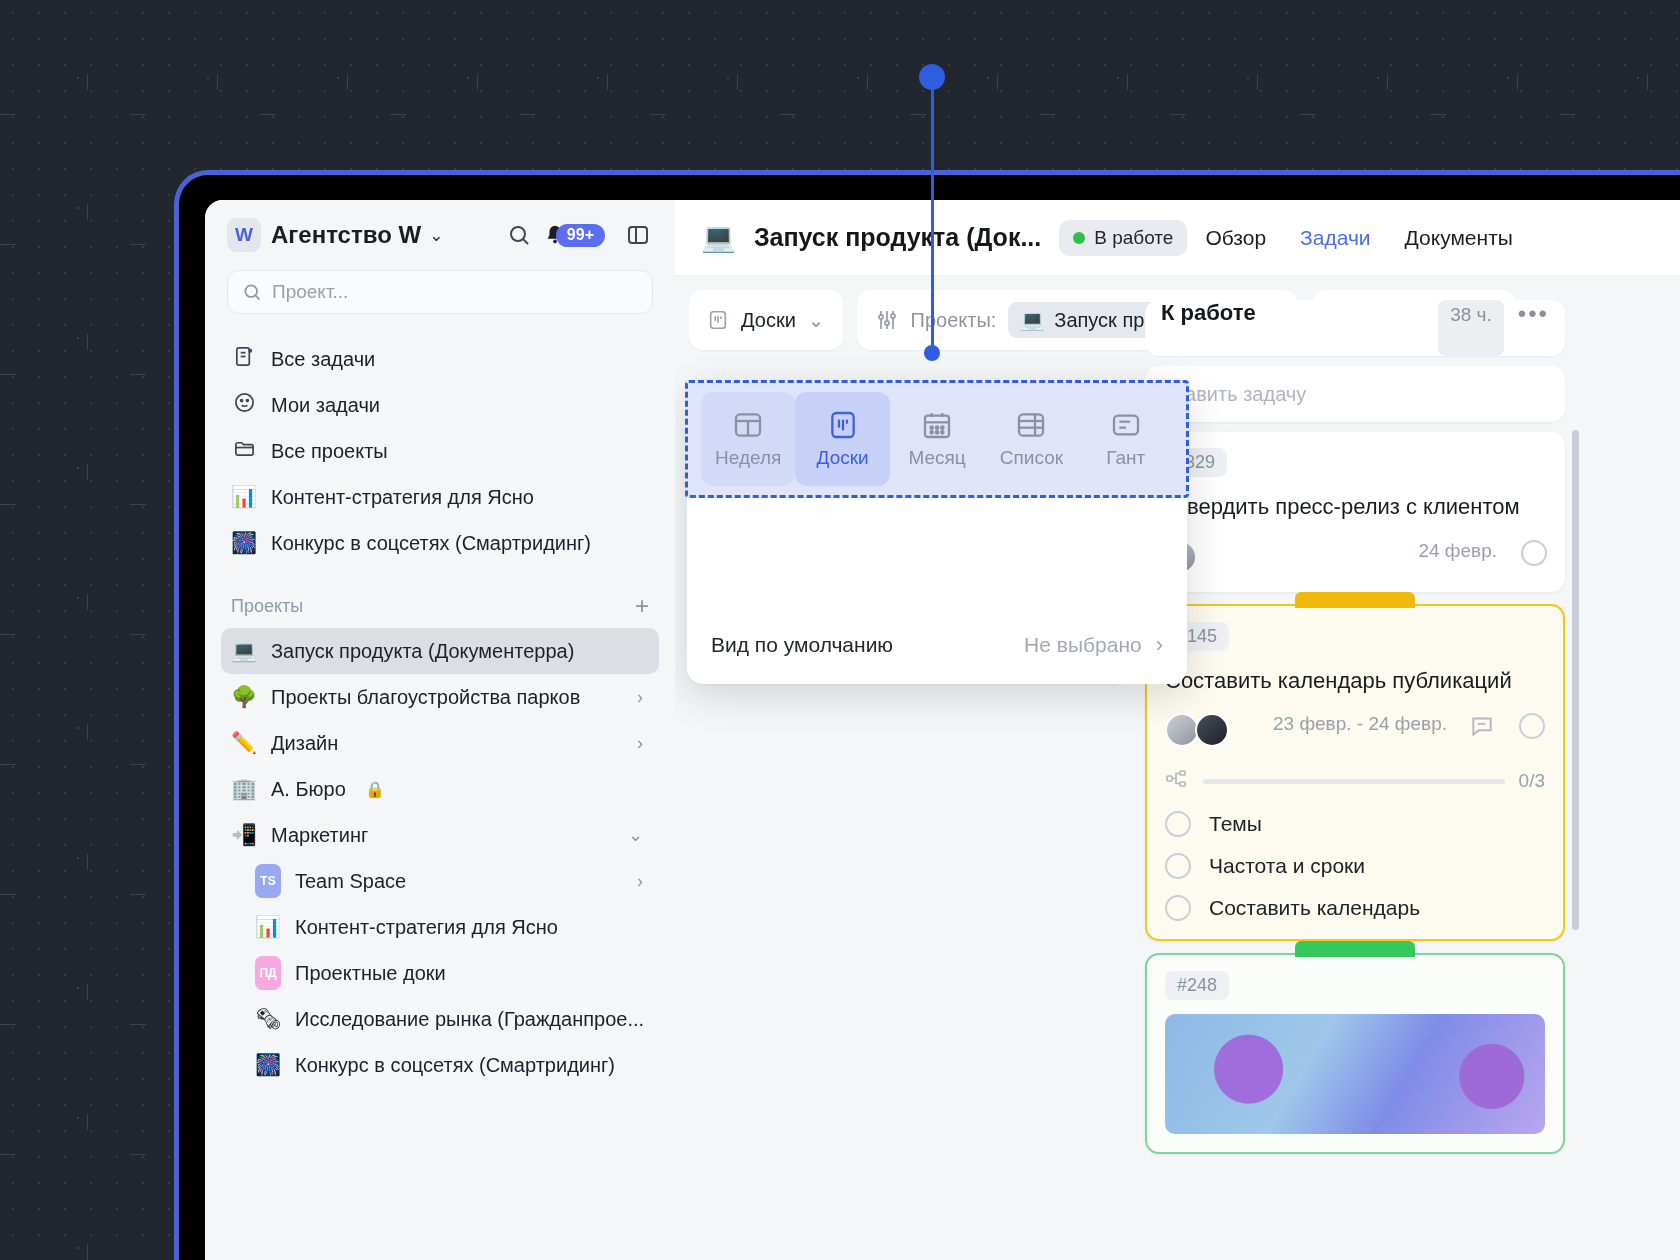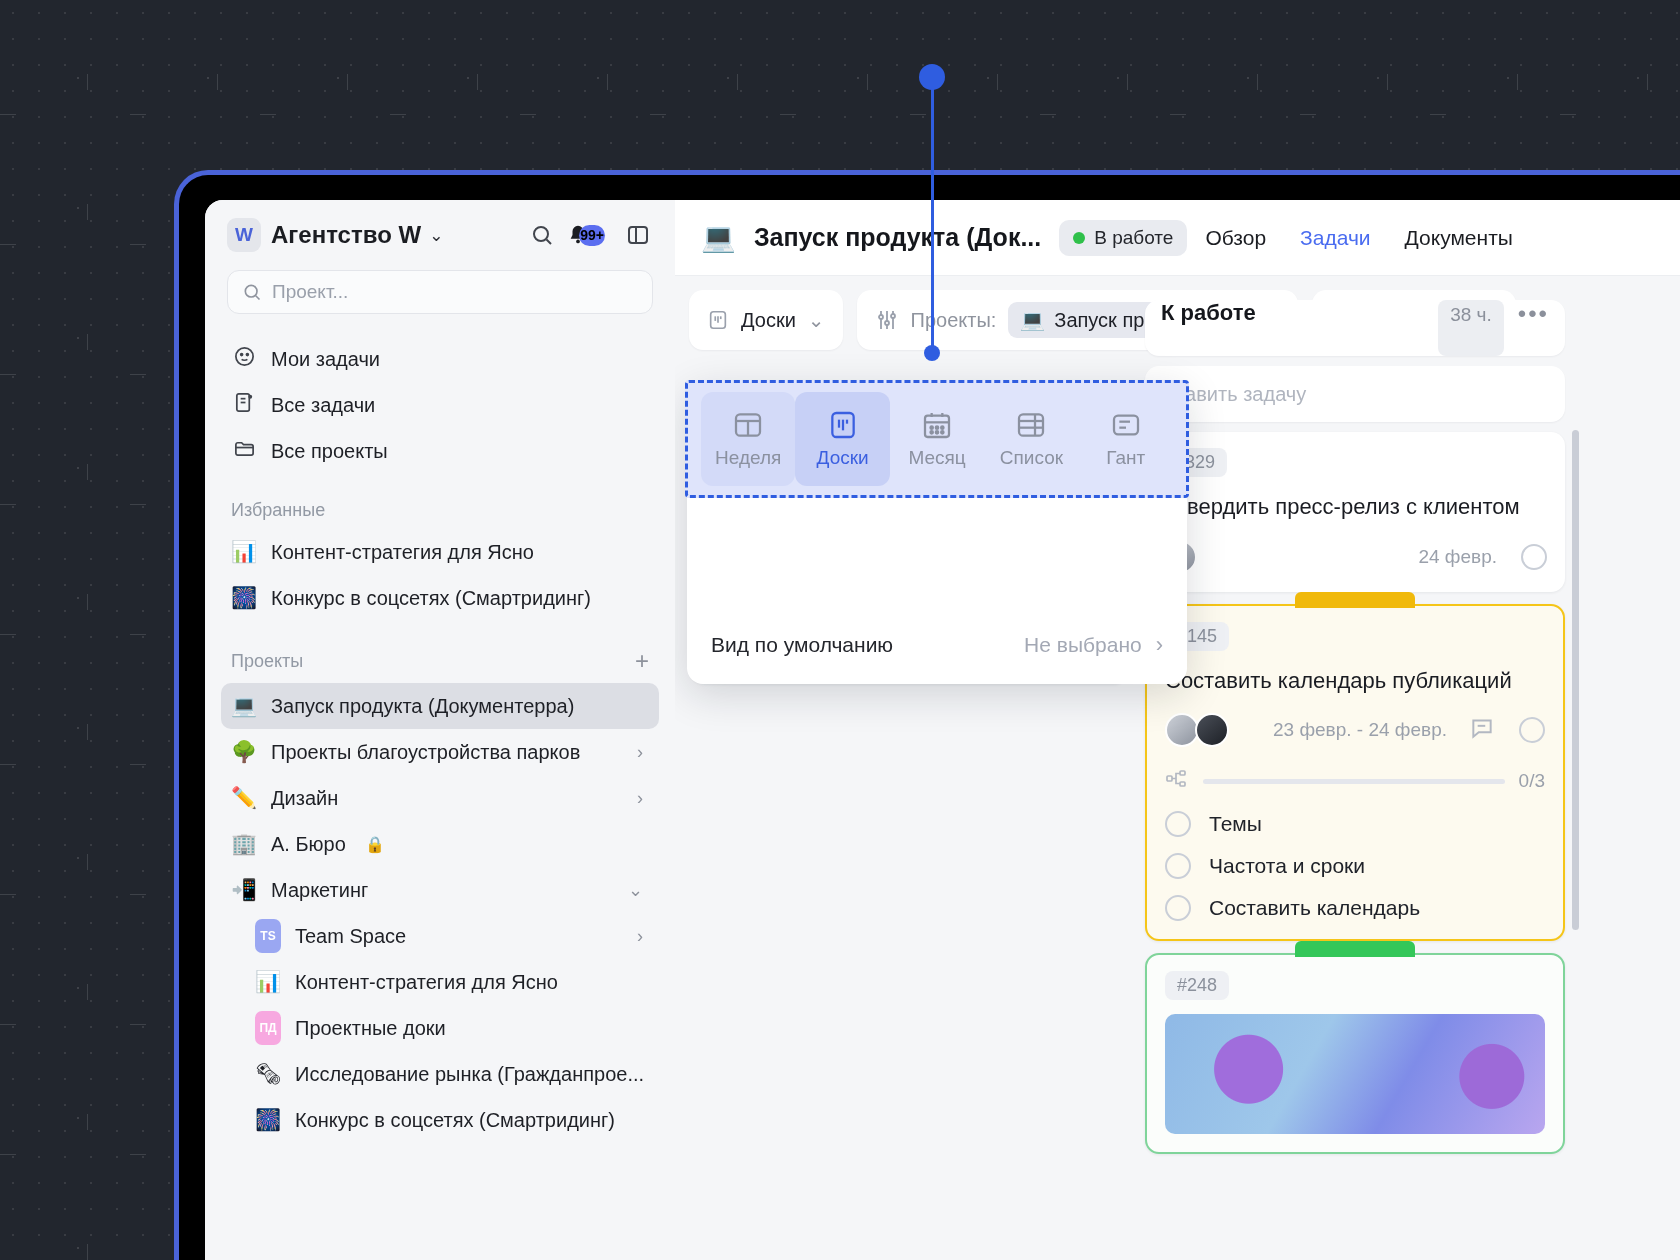--- a/index.html
+++ b/index.html
@@ -100,23 +100,23 @@
   }
   .chev-sm { color:#2b2d33; font-size: 17px; margin-left:-2px; }
   .sb-head-spacer { flex: 1; }
   .ic-btn {
     width: 30px; height: 30px;
     display: flex; align-items: center; justify-content: center;
     color: #41454d; cursor: pointer;
   }
   .bell-wrap { position: relative; display:flex; align-items:center; }
   .badge {
-    background: #5b6ef0; color: #000000;
-    font-size: 14px; font-weight: bold;
-    border-radius: 12px; padding: 2px 1px 3px;
+    background: #5b6ef0; color: #ffffff;
+    font-size: 16px; font-weight: bold;
+    border-radius: 12px; padding: 2px 11px 3px;
     margin-left: -10px; position: relative; z-index: 2;
   }
 
   .sb-search {
     margin: 10px 22px 0 22px;
     height: 44px; border-radius: 12px;
     border: 1px solid #e3e5ea; background: #fafbfc;
     display: flex; align-items: center; gap: 10px;
     padding: 0 14px;
   }
@@ -254,21 +254,21 @@
     transform: translateX(-50%);
     width: 120px; height: 16px; border-radius: 6px 6px 0 0;
   }
   .t-card.yellow::before { background: #f0b90b; }
   .t-card.green::before  { background: #34c759; }
   .t-id {
     display: inline-block; background: #eef0f4; color: #8b919c;
     border-radius: 8px; padding: 4px 12px; font-size: 18px;
   }
   .t-title { font-size: 22px; color: #1a1c22; margin-top: 16px; line-height: 1.3; }
-  .t-meta { display: flex; align-items: center; margin-top: 18px; gap: 8px; }
+  .t-meta { display: flex; margin-top: 18px; gap: 8px; }
   .av {
     width: 34px; height: 34px; border-radius: 50%;
     background: linear-gradient(140deg,#cfd3da,#8d939e);
     border: 2px solid #fff; flex: 0 0 34px;
   }
   .av.b { background: linear-gradient(140deg,#4a4f58,#1d2026); margin-left: -12px; }
   .t-date { margin-left: auto; color: #9aa0ab; font-size: 19px; white-space: nowrap; }
   .circ {
     width: 26px; height: 26px; border-radius: 50%;
     border: 2px solid #c9ced7; margin-left: 16px; flex: 0 0 26px;
@@ -378,51 +378,50 @@
           <circle cx="11" cy="11" r="7"></circle>
             <line x1="16.5" y1="16.5" x2="21" y2="21"></line>
         </svg>
         <span class="ph">Проект...</span>
       </div>
 
       <div class="sb-list">
         <div class="sb-item">
           <span class="emo">
             <svg width="23" height="23" viewBox="0 0 24 24" fill="none" stroke="#41454d" stroke-width="1.8">
+                <rect x="4" y="3" width="13" height="18" rx="2"></rect>
+                <line x1="8" y1="8" x2="13" y2="8"></line>
+                <line x1="8" y1="12" x2="13" y2="12"></line>
+                <circle cx="18" cy="6" r="2" fill="#41454d" stroke="none"></circle>
+              </svg>
+          </span>
+          <span class="lbl">Все задачи</span>
+        </div>
+        <div class="sb-item">
+          <span class="emo">
+            <svg width="23" height="23" viewBox="0 0 24 24" fill="none" stroke="#41454d" stroke-width="1.8">
                 <circle cx="12" cy="12" r="9"></circle>
                 <circle cx="9" cy="10" r="1" fill="#41454d"></circle>
                 <circle cx="15" cy="10" r="1" fill="#41454d"></circle>
                 <path d="M9 15c1.5 1.2 4.5 1.2 6 0"></path>
               </svg>
           </span>
           <span class="lbl">Мои задачи</span>
-        </div>
-        <div class="sb-item">
-          <span class="emo">
-            <svg width="23" height="23" viewBox="0 0 24 24" fill="none" stroke="#41454d" stroke-width="1.8">
-                <rect x="4" y="3" width="13" height="18" rx="2"></rect>
-                <line x1="8" y1="8" x2="13" y2="8"></line>
-                <line x1="8" y1="12" x2="13" y2="12"></line>
-                <circle cx="18" cy="6" r="2" fill="#41454d" stroke="none"></circle>
-              </svg>
-          </span>
-          <span class="lbl">Все задачи</span>
         </div>
         <div class="sb-item">
           <span class="emo">
             <svg width="23" height="23" viewBox="0 0 24 24" fill="none" stroke="#41454d" stroke-width="1.8">
                 <path d="M3 8a2 2 0 0 1 2-2h4l2 2h8a2 2 0 0 1 2 2v7a2 2 0 0 1-2 2H5a2 2 0 0 1-2-2z"></path>
                 <line x1="3" y1="11" x2="21" y2="11"></line>
               </svg>
           </span>
           <span class="lbl">Все проекты</span>
         </div>
       </div>
 
-      <div class="sb-sec">Избранные</div>
       <div class="sb-item">
         <span class="emo">📊</span>
         <span class="lbl">Контент-стратегия для Ясно</span>
       </div>
       <div class="sb-item">
         <span class="emo">🎆</span>
         <span class="lbl">Конкурс в соцсетях (Смартридинг)</span>
       </div>
 
       <div class="sb-sec">

